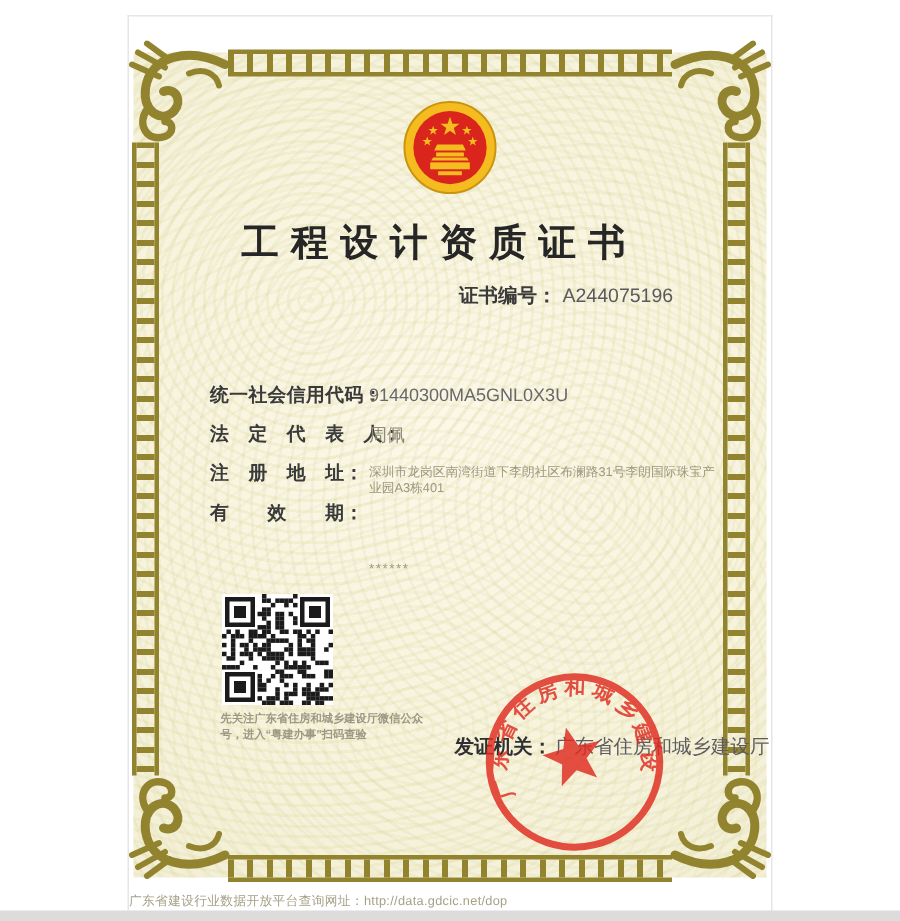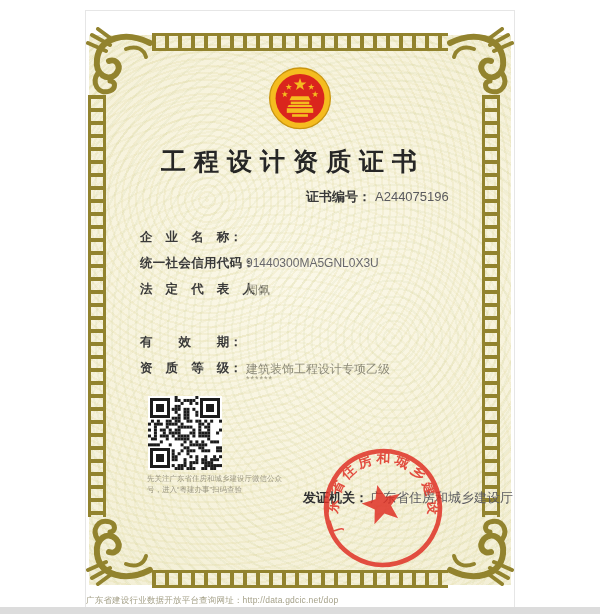--- a/index.html
+++ b/index.html
@@ -36,21 +36,21 @@
   .certno .val{color:#5a5a5e;margin-left:4px;text-align:right;}
 
   .frow{position:absolute;left:140px;width:340px;font-size:13px;}
   .frow .label{display:inline-block;font-weight:bold;color:#3a3a3a;font-size:12.5px;letter-spacing:.3px;white-space:nowrap;}
   .frow .value{position:absolute;left:106px;top:1px;color:#8c8a78;font-size:12px;white-space:nowrap;}
   .frow .value.dark{color:#68686c;}
   .frow .value.addr{font-size:8.5px;width:238px;white-space:normal;line-height:1.35;color:#9b9881;top:2px;}
   .masked{position:absolute;left:246px;top:374px;font-size:9px;color:#9b9881;letter-spacing:1px;}
 
   .qr{position:absolute;left:148px;top:396px;width:74px;height:74px;}
-  .qr-caption{position:absolute;left:147px;top:474px;width:136px;font-size:7.5px;line-height:1.4;color:#9c9884;}
+  .qr-caption{position:absolute;left:147px;top:474px;width:136px;font-size:7.5px;line-height:1.4;color:#9c9884;font-weight:bold;}
 
   .irow{position:absolute;left:303px;font-size:13px;white-space:nowrap;}
   .irow .lbl{font-weight:bold;color:#2f2f31;}
   .irow .val{color:#5c5c60;margin-left:2px;}
   .seal{position:absolute;left:321px;top:446px;width:124px;height:124px;opacity:.82;
         transform:rotate(-14deg);z-index:5;pointer-events:none;}
 
   .footer1{position:absolute;left:86px;top:585px;font-size:8.5px;color:#6f682b;font-weight:bold;letter-spacing:.2px;}
   .footer2{position:absolute;left:86px;top:595px;font-size:8.5px;color:#a5a189;letter-spacing:.2px;}
   .bottom-strip{position:absolute;left:0;top:607px;width:600px;height:7px;background:#dcdcdc;}
@@ -117,36 +117,35 @@
     <rect x="38" y="73" width="24" height="4" fill="#f5bc1f"></rect>
   </svg>
 
   <div class="title">工程设计资质证书</div>
 
   <div class="certno">
     <span class="lbl">证书编号：</span><span class="val">A244075196</span>
   </div>
 
   <div class="frow" style="top:229px">
-    <span class="label">企　业　名　称：</span>
   </div>
   <div class="frow" style="top:255px">
     <span class="label">统一社会信用代码：</span>
     <span class="value dark">91440300MA5GNL0X3U</span>
   </div>
   <div class="frow" style="top:281px">
     <span class="label">法　定　代　表　人：</span>
     <span class="value">周佩</span>
   </div>
+  <div class="frow" style="top:307px">
+    <span class="label">注　册　地　址：</span>
+    <span class="value addr">深圳市龙岗区南湾街道下李朗社区布澜路31号李朗国际珠宝产业园A3栋401</span>
+  </div>
   <div class="frow" style="top:334px">
     <span class="label">有　　效　　期：</span>
-  </div>
-  <div class="frow" style="top:360px">
-    <span class="label">资　质　等　级：</span>
-    <span class="value">建筑装饰工程设计专项乙级</span>
   </div>
   <div class="masked">******</div>
 
   <svg class="qr" id="qr-svg" viewBox="0 0 74 74">
     <rect x="0" y="0" width="74" height="74" fill="#ffffff"></rect>
     <g id="qr-noise" fill="#1b1b1b">
         <rect x="26.64" y="0.00" width="3" height="3"></rect>
         <rect x="47.36" y="0.00" width="3" height="3"></rect>
         <rect x="26.64" y="2.96" width="3" height="3"></rect>
         <rect x="29.60" y="2.96" width="3" height="3"></rect>

